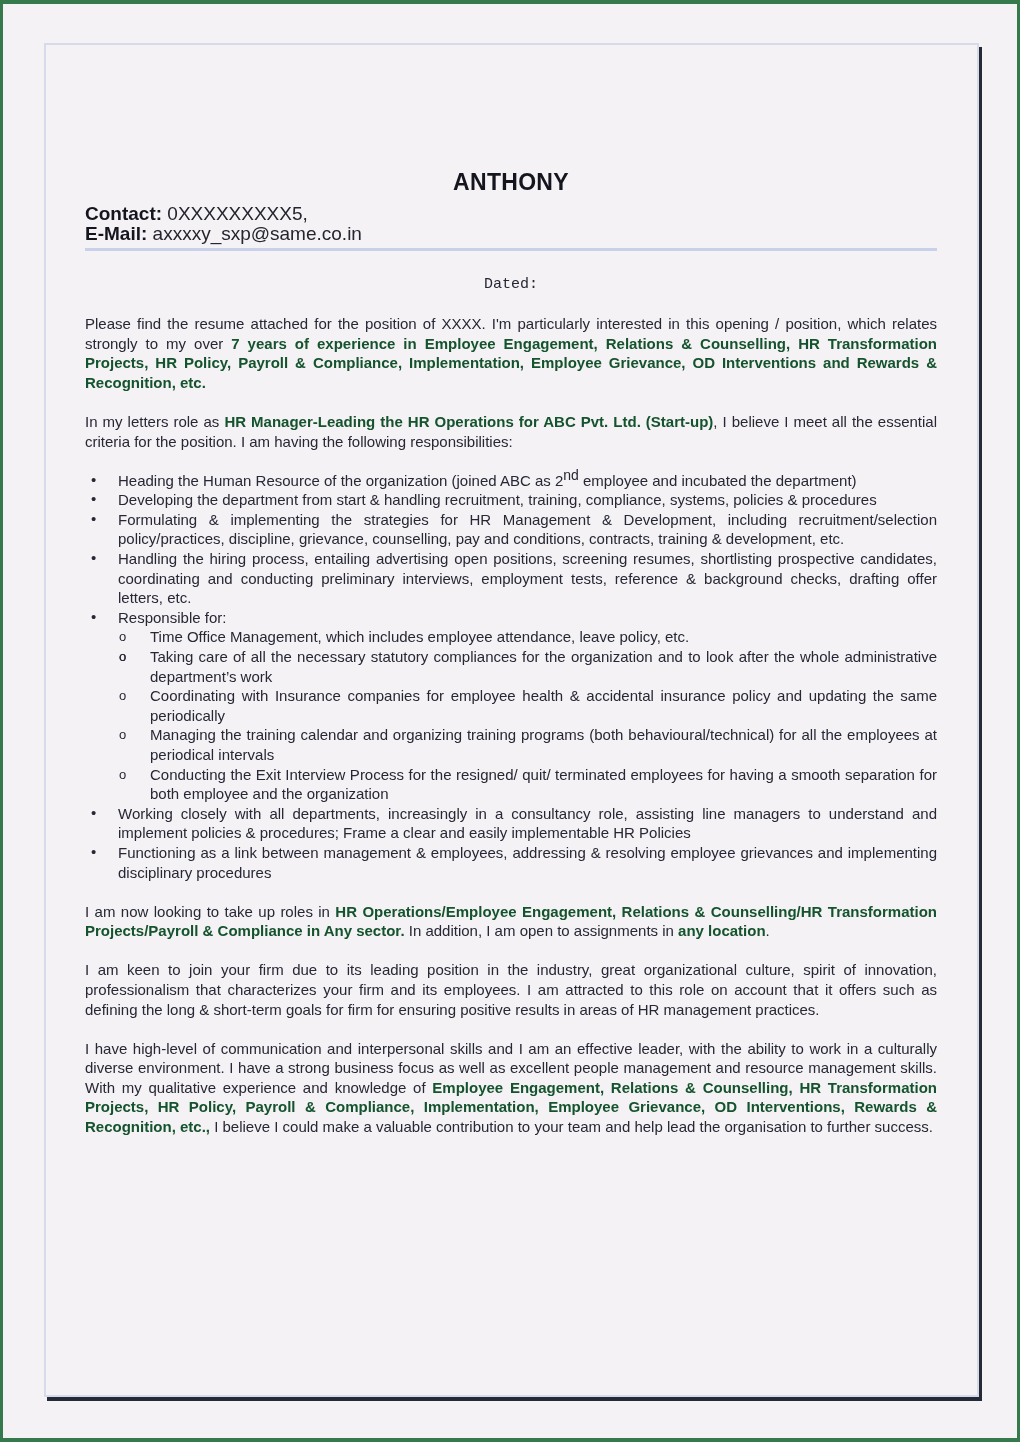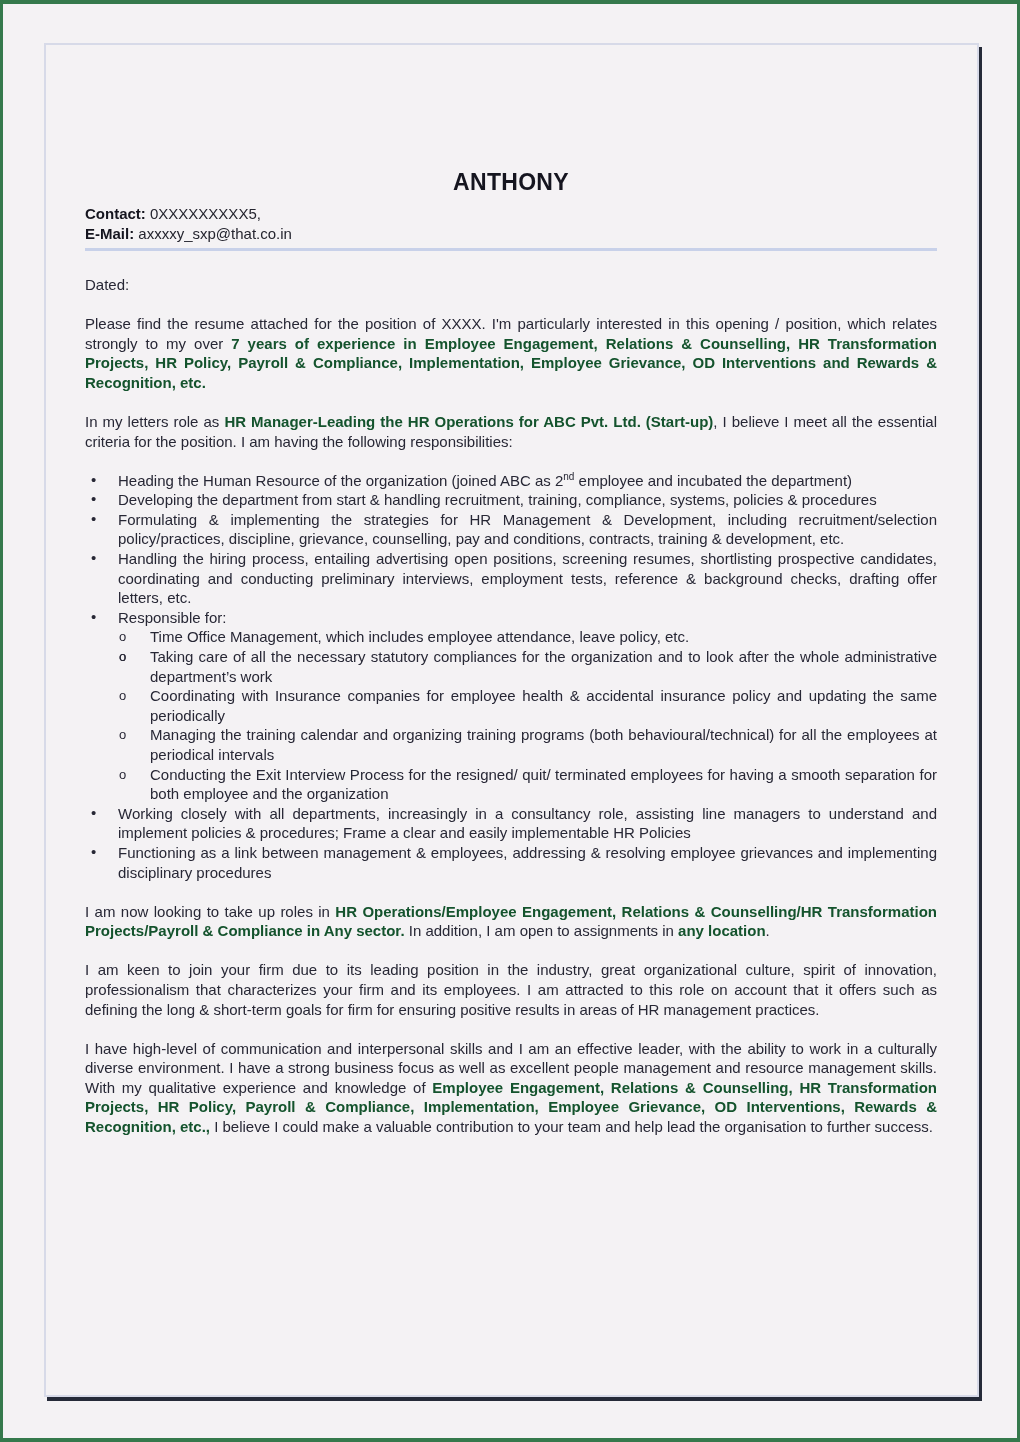--- a/index.html
+++ b/index.html
@@ -17,51 +17,51 @@
     position:absolute; left:41px; top:39px; width:935px; height:1354px;
     background:#f4f2f4;
     border:2px solid #d7dae8;
     box-shadow:3px 4px 0 0 #252a38;
     padding:124px 40px 10px 39px;
   }
   .title {
     text-align:center; font-size:23px; font-weight:700; color:#15151f;
     letter-spacing:0.3px; margin-bottom:8px;
   }
-  .hline { font-size:15px; line-height:20px; color:#25252f; }
+  .hline { font-size:19px; line-height:20px; color:#25252f; }
   .hline b { color:#15151f; }
   .rule { height:3px; background:#c8d1e9; margin-top:4px; margin-bottom:24px; }
   .txt, li {
     font-size:15px; line-height:19.6px; color:#272735;
   }
   p.txt { text-align:justify; margin-bottom:19.5px; }
-  p.nojust { text-align:left; }
+  p.nojust { text-align:center;font-family:Liberation Mono, monospace; }
   .txt b, li b { color:#14532d; }
   ul.main { list-style:none; margin:0 0 19.5px 0; }
   ul.main > li { position:relative; padding-left:33px; text-align:justify; }
   ul.main > li > .mk {
     position:absolute; left:6px; top:-1px; font-size:15px; color:#272735;
   }
   ul.sub { list-style:none; margin:0; }
   ul.sub > li { position:relative; padding-left:32px; text-align:justify; }
   ul.sub > li > .mk {
     position:absolute; left:1px; top:0; font-size:13px; color:#272735;
   }
-  sup { font-size:10px; line-height:0; vertical-align:super; }
+  sup { font-size:14px; line-height:0; vertical-align:super; }
 </style>
 </head>
 <body>
 
 <div class="page">
   <div class="doc">
 
     <div class="title">ANTHONY</div>
 
     <div class="hline"><b>Contact:</b><span> 0XXXXXXXXX5,</span></div>
-    <div class="hline"><b>E-Mail:</b><span> axxxxy_sxp@that.co.in</span></div>
+    <div class="hline"><b>E-Mail:</b><span> axxxxy_sxp@same.co.in</span></div>
 
     <div class="rule"></div>
 
     <p class="txt nojust">Dated:</p>
 
     <p class="txt"><span>Please find the resume attached for the position of XXXX. I'm particularly interested in this opening / position, which relates strongly to my over </span><b>7 years of experience in Employee Engagement, Relations &amp; Counselling, HR Transformation Projects, HR Policy, Payroll &amp; Compliance, Implementation, Employee Grievance, OD Interventions and Rewards &amp; Recognition, etc.</b></p>
 
     <p class="txt"><span>In my letters role as </span><b>HR Manager-Leading the HR Operations for ABC Pvt. Ltd. (Start-up)</b><span>, I believe I meet all the essential criteria for the position. I am having the following responsibilities:</span></p>
 
     <ul class="main">

